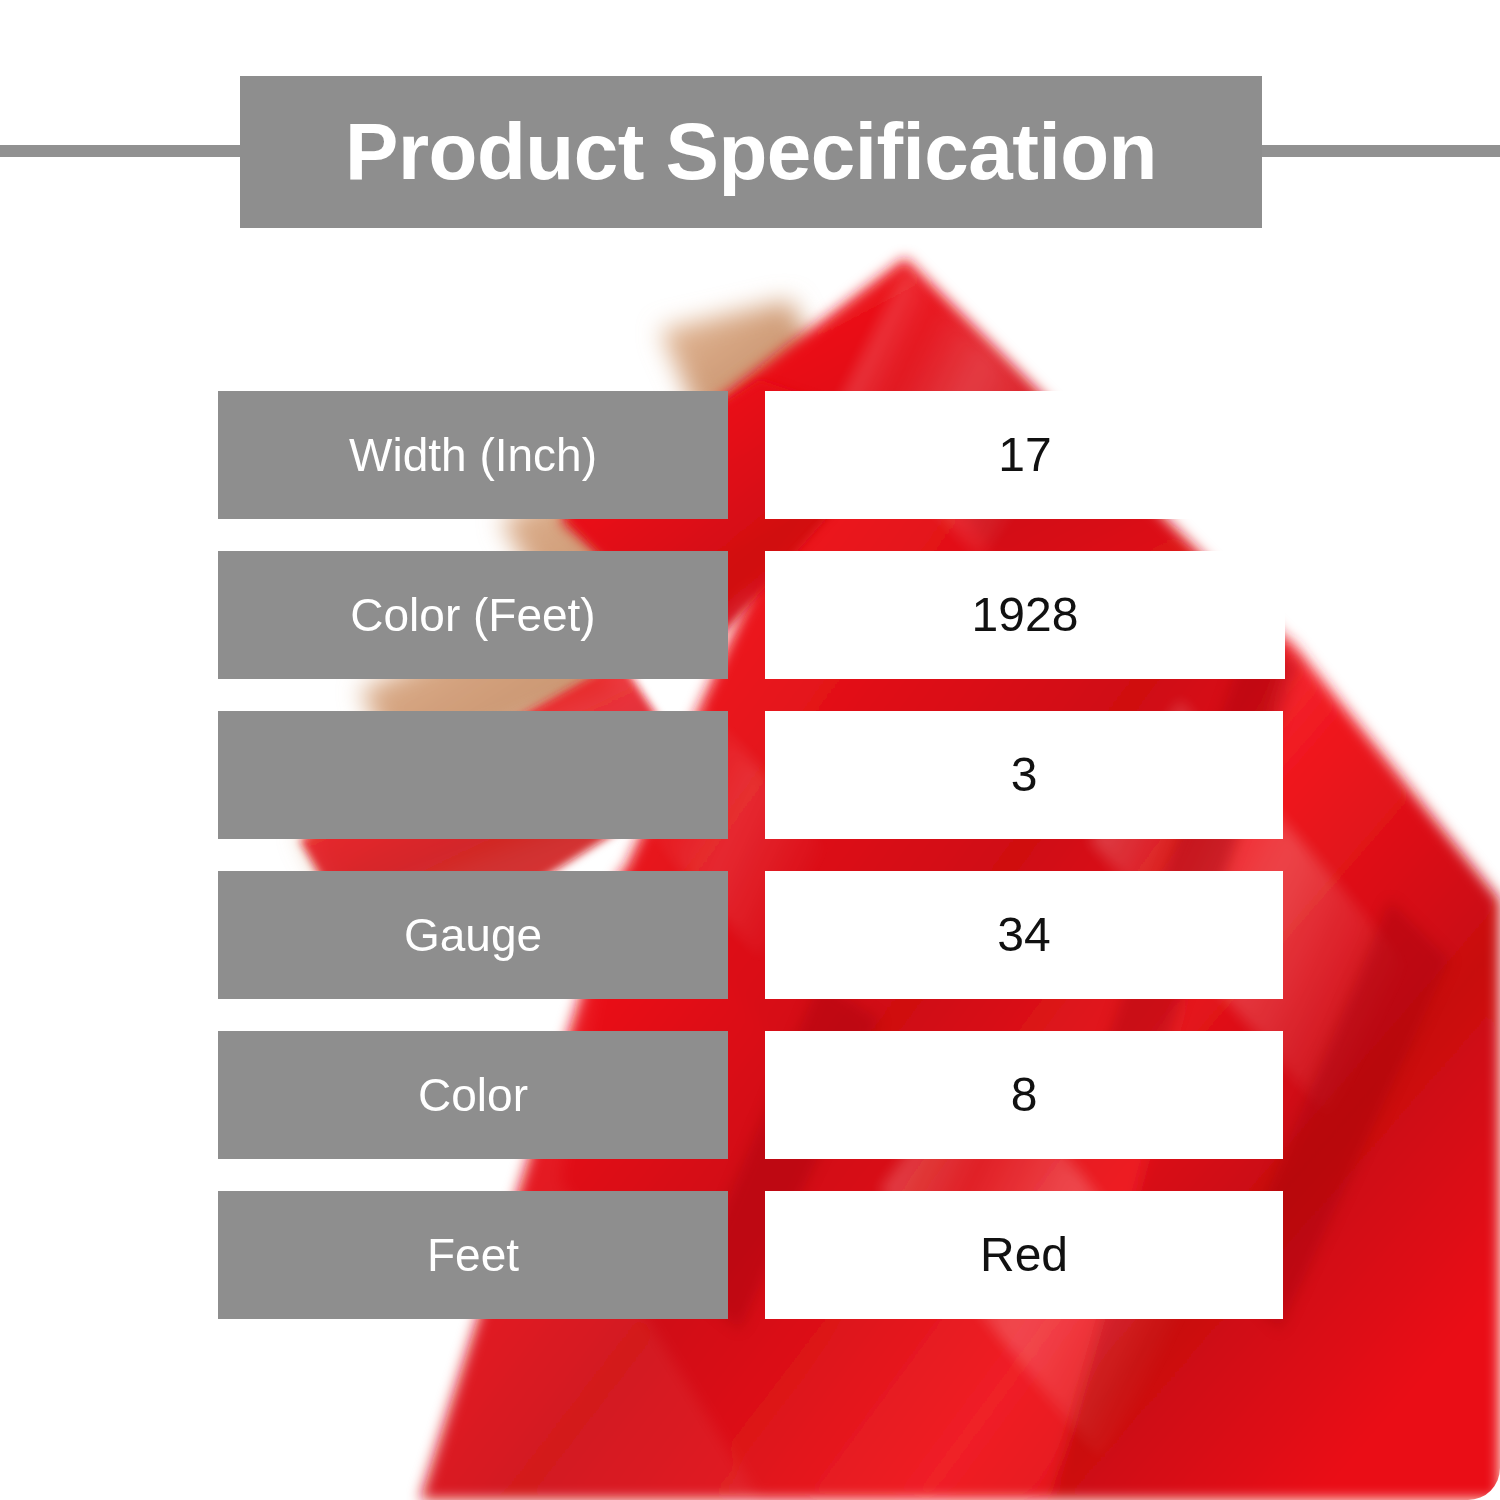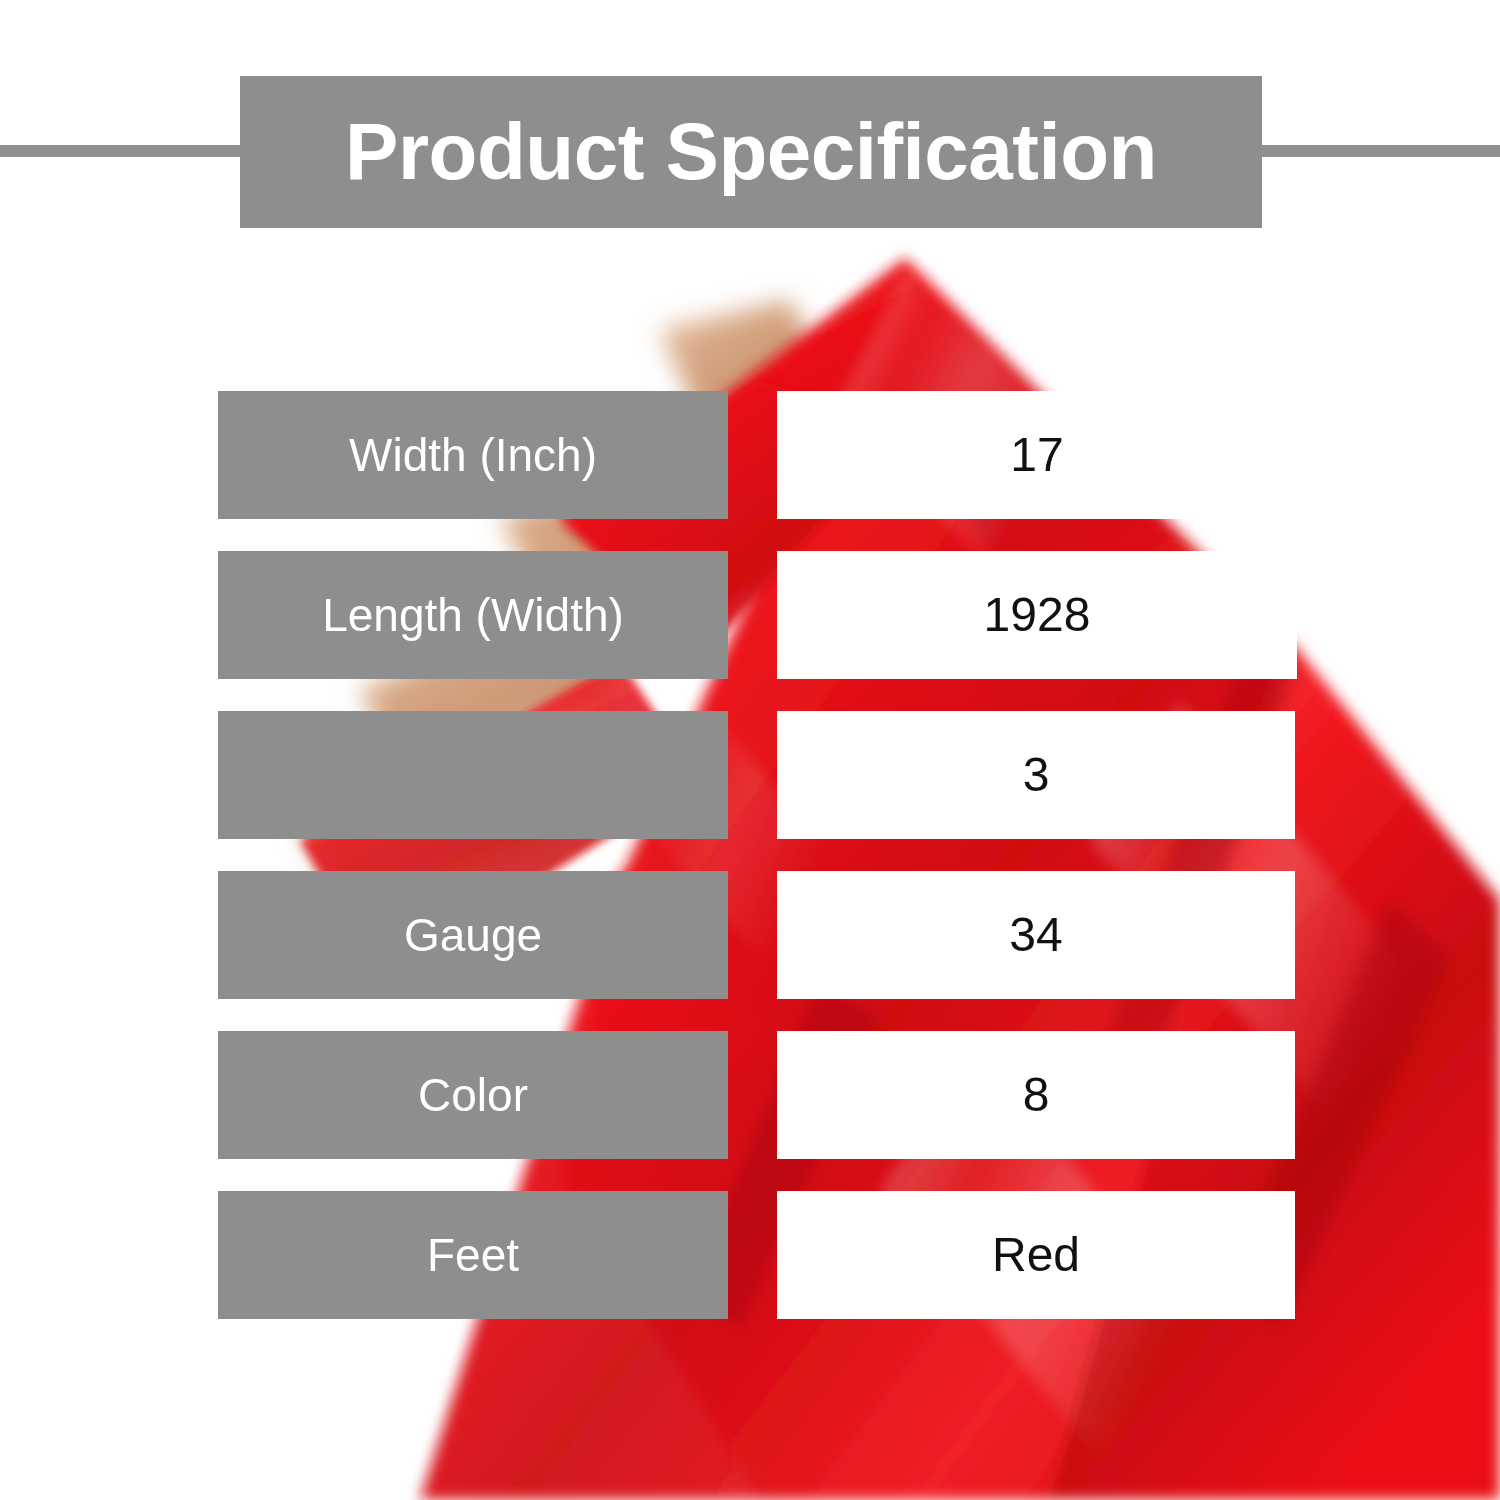--- a/index.html
+++ b/index.html
@@ -13,20 +13,21 @@
     font-family: "Liberation Sans", sans-serif;
     overflow: hidden;
   }
 
   #stage {
     position: relative;
     width: 1500px;
     height: 1500px;
     background: #ffffff;
     overflow: hidden;
+    border-radius: 32px;
   }
 
   
   #photo-layer {
     position: absolute;
     left: 0; top: 0;
     width: 1500px;
     height: 1500px;
     overflow: hidden;
     z-index: 1;
@@ -103,21 +104,20 @@
     top: 0;
     height: 128px;
     background: #ffffff;
     color: #111111;
     display: flex;
     align-items: center;
     justify-content: center;
     font-size: 48px;
     font-weight: 400;
     line-height: 1;
-    margin-left: 12px;
   }
   
   .spec-value.wide   { left: 547px; width: 520px; }
   .spec-value.narrow { left: 547px; width: 518px; }
 
   
   #row-0 { top: 391px; }
   #row-1 { top: 551px; }
   #row-2 { top: 711px; }
   #row-3 { top: 871px; }
@@ -220,21 +220,21 @@
       <div class="spec-label">
         <span>Width (Inch)</span>
       </div>
       <div class="spec-value wide">
         <span>17</span>
       </div>
     </div>
 
     <div class="spec-row" id="row-1">
       <div class="spec-label">
-        <span>Length (Width)</span>
+        <span>Color (Feet)</span>
       </div>
       <div class="spec-value wide">
         <span>1928</span>
       </div>
     </div>
 
     <div class="spec-row" id="row-2">
       <div class="spec-label">
         <span>
         </span>

